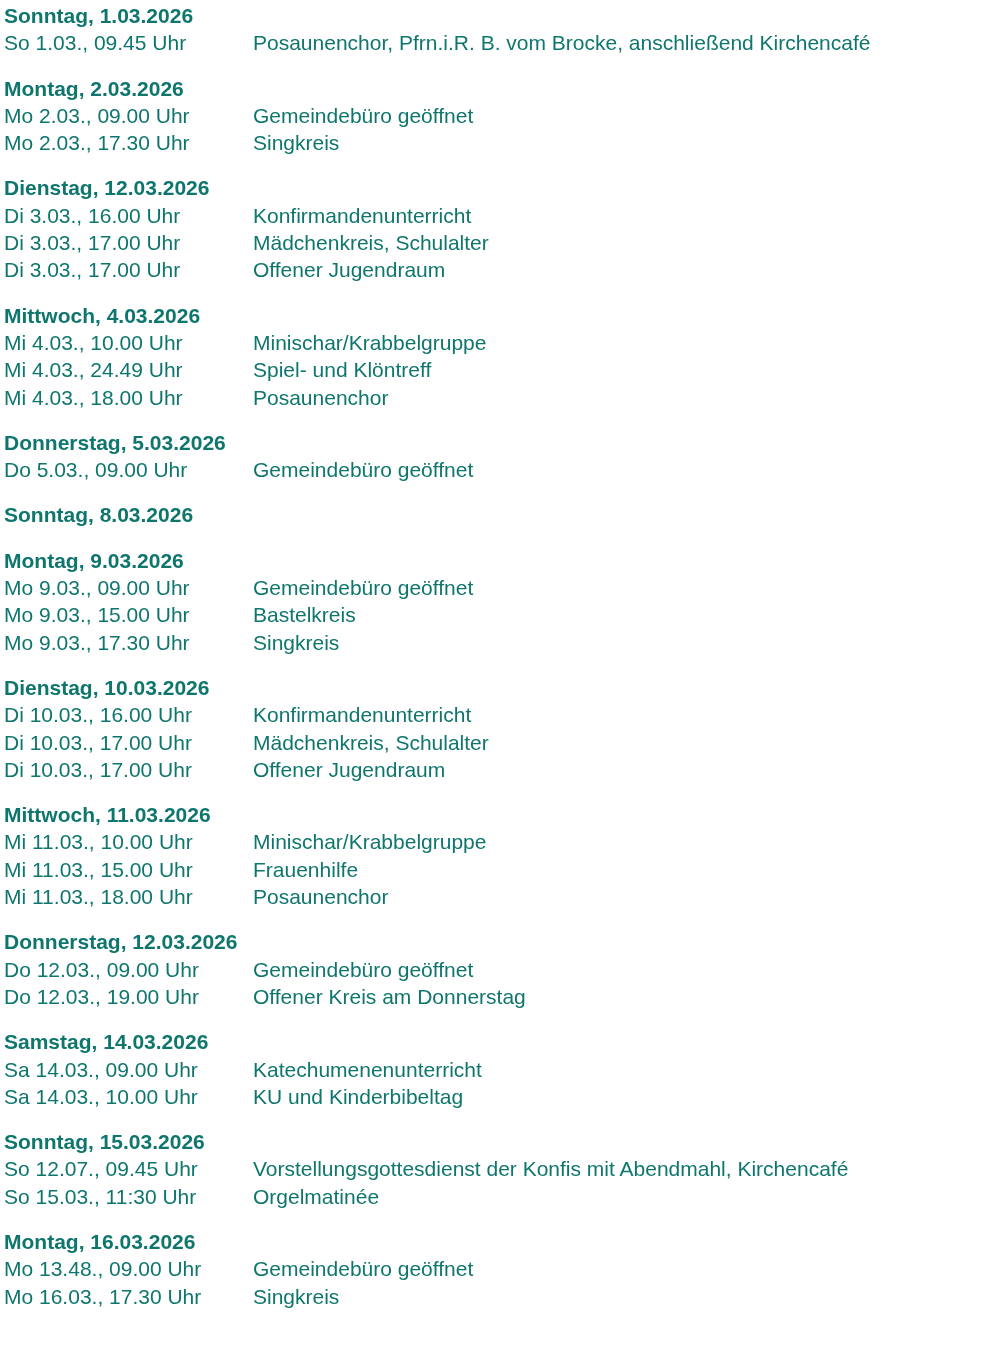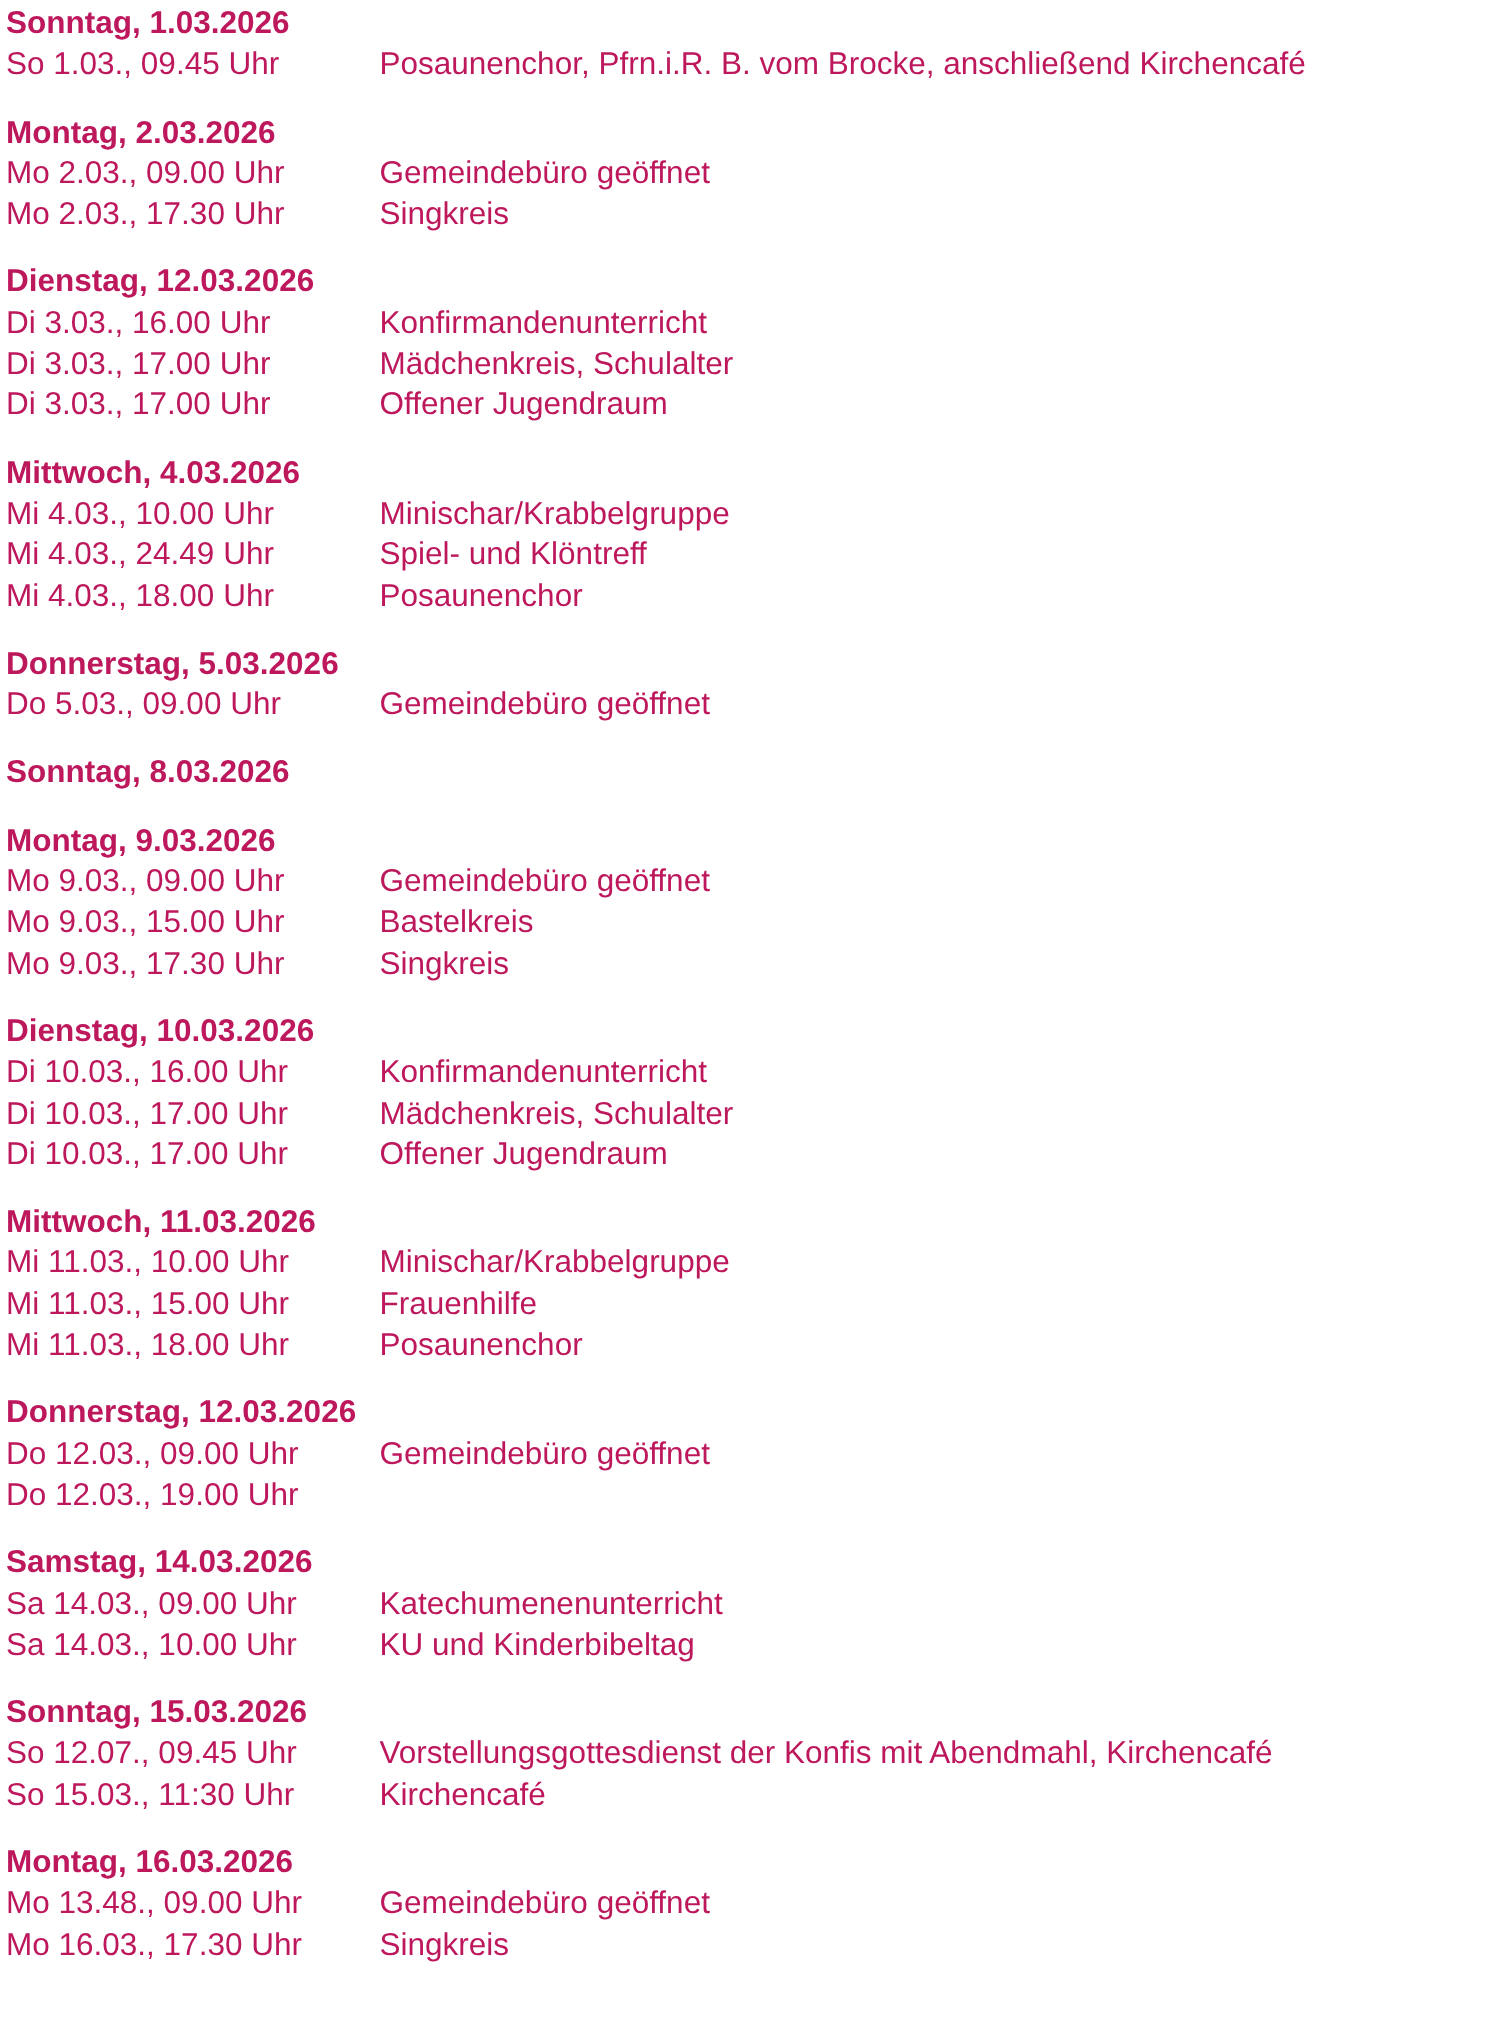--- a/index.html
+++ b/index.html
@@ -7,21 +7,21 @@
     padding: 0;
     background: #ffffff;
   }
   .page {
     position: relative;
     width: 1000px;
     height: 1347px;
     box-sizing: border-box;
     overflow: hidden;
     background: #ffffff;
-    color: #be185d;
+    color: #0f766e;
     font-family: "Liberation Sans", "DejaVu Sans", sans-serif;
     font-size: 21px;
     line-height: 27.3px;
     padding: 2px 0 12px 4px;
   }
   .day {
     margin: 0 0 18px 0;
   }
   .day-heading {
     margin: 0;
@@ -162,20 +162,21 @@
   </section>
 
   <section class="day">
     <h2 class="day-heading">Donnerstag, 12.03.2026</h2>
     <div class="event-row">
       <span class="event-time">Do 12.03., 09.00 Uhr</span>
       <span class="event-desc">Gemeindebüro geöffnet</span>
     </div>
     <div class="event-row">
       <span class="event-time">Do 12.03., 19.00 Uhr</span>
+      <span class="event-desc">Offener Kreis am Donnerstag</span>
     </div>
   </section>
 
   <section class="day">
     <h2 class="day-heading">Samstag, 14.03.2026</h2>
     <div class="event-row">
       <span class="event-time">Sa 14.03., 09.00 Uhr</span>
       <span class="event-desc">Katechumenenunterricht</span>
     </div>
     <div class="event-row">
@@ -185,21 +186,21 @@
   </section>
 
   <section class="day">
     <h2 class="day-heading">Sonntag, 15.03.2026</h2>
     <div class="event-row">
       <span class="event-time">So 12.07., 09.45 Uhr</span>
       <span class="event-desc">Vorstellungsgottesdienst der Konfis mit Abendmahl, Kirchencafé</span>
     </div>
     <div class="event-row">
       <span class="event-time">So 15.03., 11:30 Uhr</span>
-      <span class="event-desc">Kirchencafé</span>
+      <span class="event-desc">Orgelmatinée</span>
     </div>
   </section>
 
   <section class="day">
     <h2 class="day-heading">Montag, 16.03.2026</h2>
     <div class="event-row">
       <span class="event-time">Mo 13.48., 09.00 Uhr</span>
       <span class="event-desc">Gemeindebüro geöffnet</span>
     </div>
     <div class="event-row">

